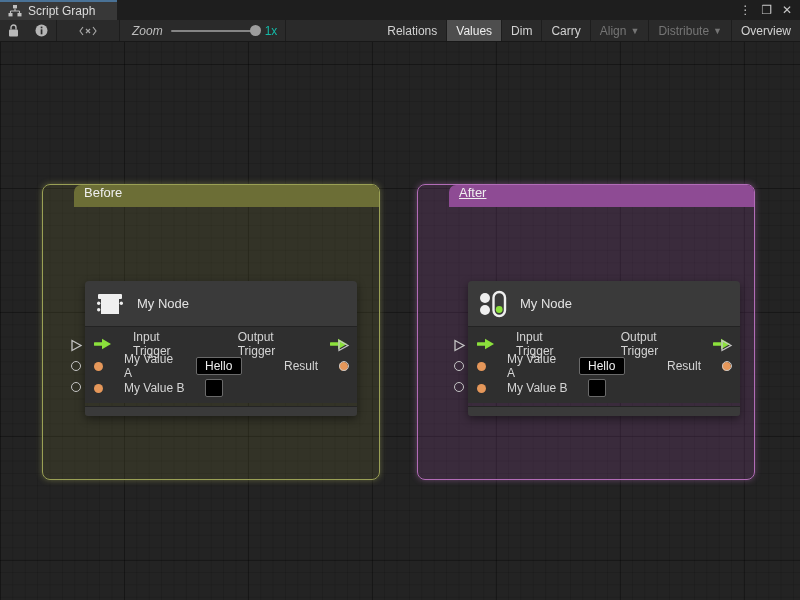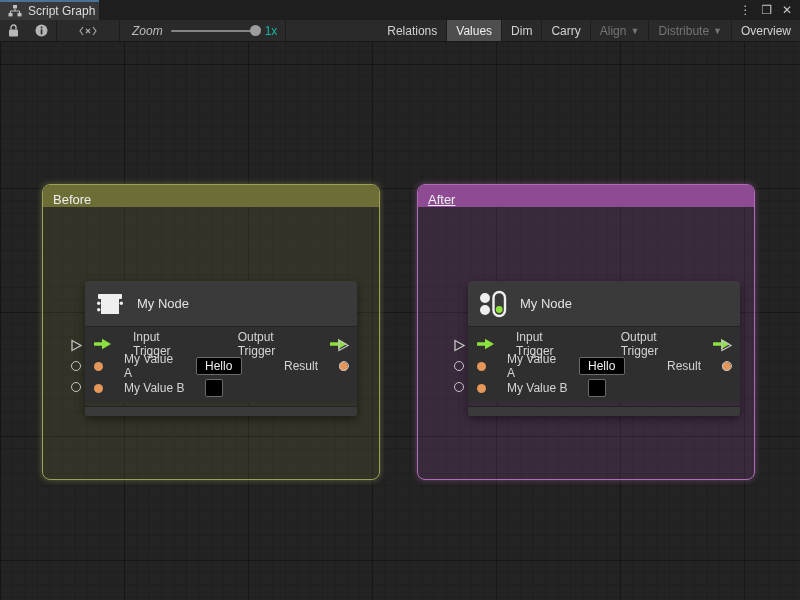--- a/index.html
+++ b/index.html
@@ -3,21 +3,21 @@
 <meta charset="utf-8">
 <style>
   * { margin:0; padding:0; box-sizing:border-box; }
   html,body { width:800px; height:600px; overflow:hidden; }
   body { font-family:"Liberation Sans", sans-serif; background:#222; color:#d6d6d6; }
 
   .window { width:800px; height:600px; display:flex; flex-direction:column; background:#222; }
 
   
   .tabbar { height:20px; background:#1e1e1e; display:flex; align-items:stretch; position:relative; flex:0 0 20px; }
-  .tab { display:flex; align-items:center; gap:6px; background:#383838; padding:0 4px 0 8px;
+  .tab { display:flex; align-items:center; gap:6px; background:#383838; padding:0 22px 0 8px;
          border-top:2px solid #4a7296; font-size:12px; color:#dcdcdc; }
   .win-controls { margin-left:auto; display:flex; align-items:center; gap:10px; padding-right:8px; color:#c8c8c8; font-size:12px; }
   .win-controls span { cursor:default; line-height:1; }
 
   
   .toolbar { height:22px; background:#2a2a2a; border-bottom:1px solid #181818; display:flex; align-items:stretch;
              font-size:12px; color:#cfcfcf; flex:0 0 22px; overflow:hidden; white-space:nowrap; }
   .tbtn { display:flex; align-items:center; justify-content:center; padding:0 9px; color:#d2d2d2; }
   .tbtn.icon-btn { padding:0 8px; }
   .tbtn.selected { background:#4e4e4e; color:#eee; }
@@ -38,22 +38,22 @@
       linear-gradient(rgba(0,0,0,0.28) 1px, transparent 1px),
       linear-gradient(90deg, rgba(0,0,0,0.28) 1px, transparent 1px),
       linear-gradient(rgba(0,0,0,0.12) 1px, transparent 1px),
       linear-gradient(90deg, rgba(0,0,0,0.12) 1px, transparent 1px);
     background-size:124px 124px, 124px 124px, 12.4px 12.4px, 12.4px 12.4px;
     background-position:0 22px, 0 0, 0 22px, 0 0;
   }
 
   
   .group { position:absolute; width:338px; height:296px; border-radius:8px; border:1px solid; }
-  .group-header { height:22px; display:flex; align-items:flex-end; padding-left:10px;
-                  font-size:13px; color:#efefef; border-radius:7px 7px 0 0; }
+  .group-header { height:22px; display:flex; align-items:flex-start; padding-left:10px;
+                  font-size:13px; color:#efefef; border-radius:7px 7px 0 0;margin-left:31px; }
   .group.before { border-color:#9aa055; background:rgba(108,110,54,0.22); box-shadow:0 0 6px rgba(170,175,95,0.45); }
   .group.before .group-header { background:#6c6e36; }
   .group.after { border-color:#b26cb7; background:rgba(142,75,148,0.22); box-shadow:0 0 6px rgba(185,110,190,0.45); }
   .group.after .group-header { background:#8e4b94;text-decoration:underline; }
 
   
   .node { position:absolute; width:272px; box-shadow:0 3px 8px rgba(0,0,0,0.45); border-radius:4px 4px 3px 3px; }
   .node-header { height:46px; background:#3a3a3a; border-radius:4px 4px 0 0; display:flex; align-items:center;
                  gap:11px; padding-left:9px; border-bottom:1px solid #232323; }
   .node-title { font-size:13px; color:#e2e2e2; }

